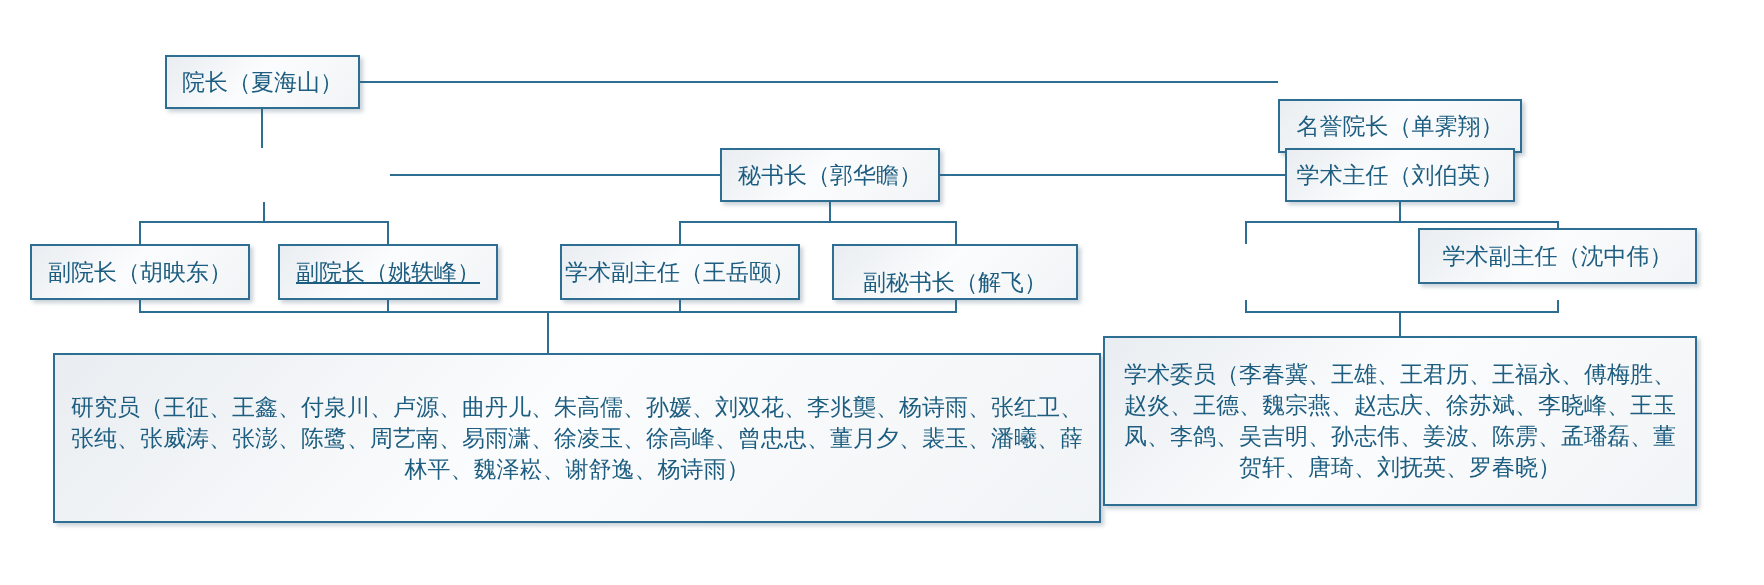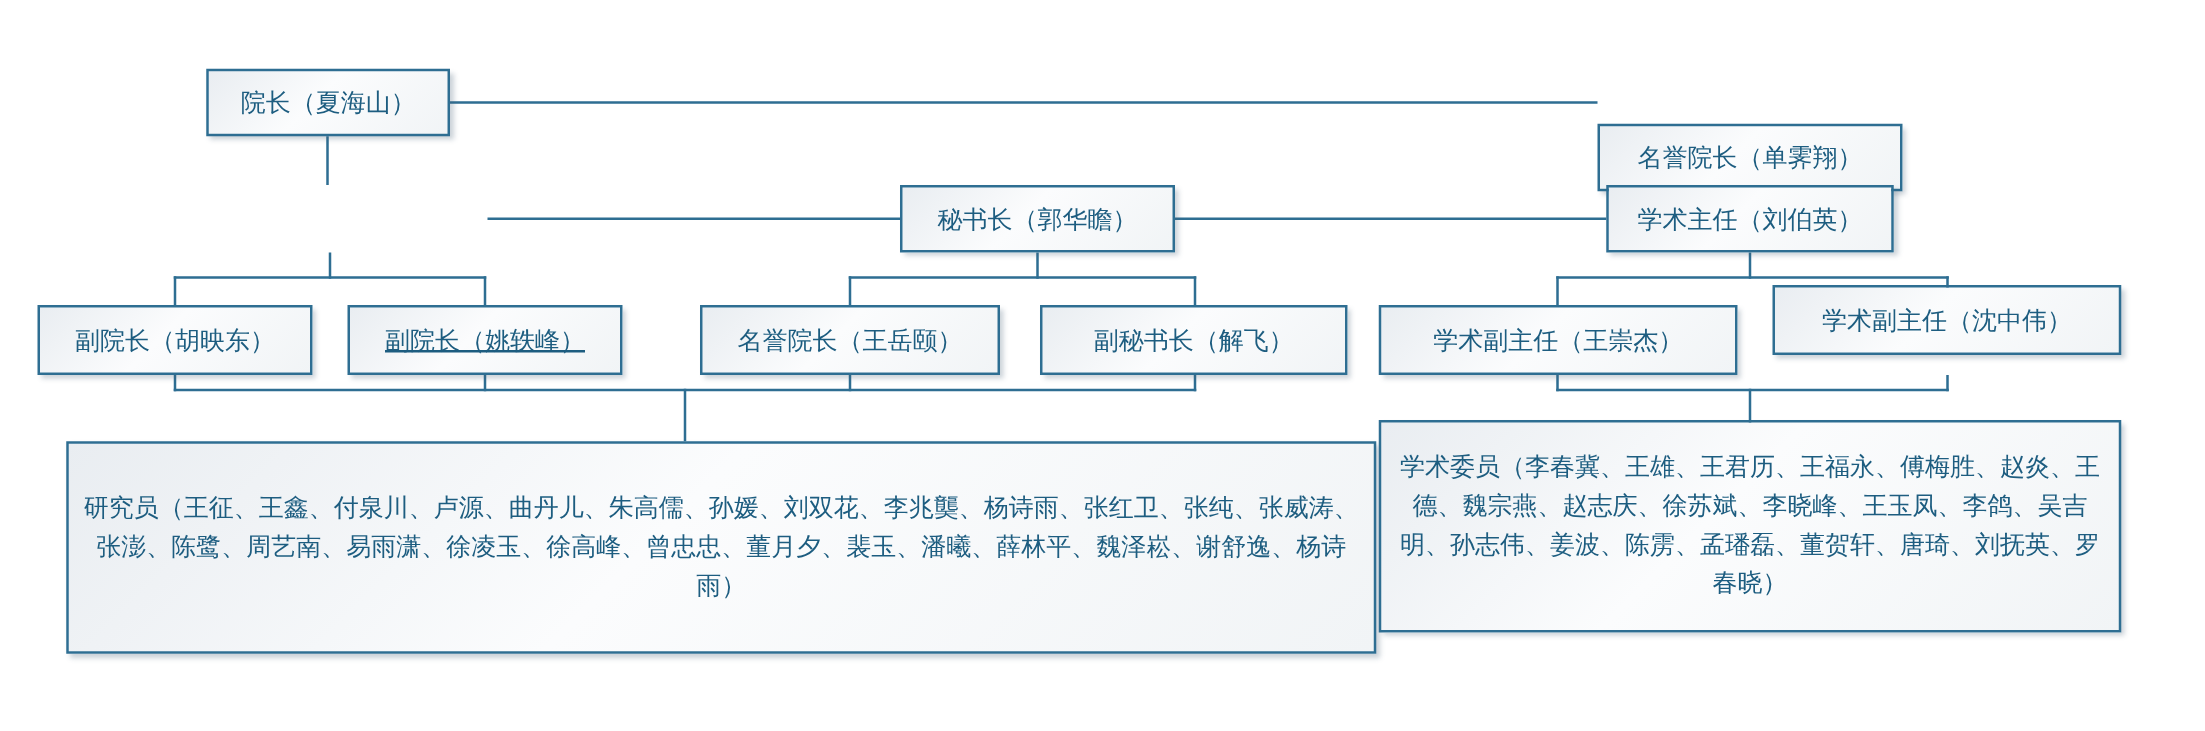--- a/index.html
+++ b/index.html
@@ -5,21 +5,21 @@
   html,body{margin:0;padding:0;background:#ffffff;}
   body{font-family:"Liberation Sans", sans-serif;}
   #canvas{position:relative;width:1764px;height:585px;background:#ffffff;overflow:hidden;}
   .node{
     position:absolute;
     box-sizing:border-box;
     border:2px solid #2e6e92;
     background:linear-gradient(135deg,#e9edf1 0%,#fbfcfd 45%,#f1f4f6 100%);
     color:#1d5d80;
     display:flex;align-items:center;justify-content:center;
-    font-size:20px;
+    font-size:23px;
     white-space:nowrap;
     box-shadow:3px 3px 4px rgba(70,95,115,0.28);
   }
   .bignode{
     white-space:normal;
     text-align:center;
     line-height:31px;
     padding:4px 8px;
   }
   .line{position:absolute;background:#2e6e92;}
@@ -27,21 +27,21 @@
   .n-dean{left:165px;top:55px;width:195px;height:54px;}
   .n-honorary{left:1278px;top:55px;width:244px;height:54px;margin-top:44px;}
   
   .n-exec{left:138px;top:148px;width:252px;height:54px;}
   .n-secgen{left:720px;top:148px;width:220px;height:54px;}
   .n-acaddir{left:1285px;top:148px;width:230px;height:54px;}
   
   .n-vice1{left:30px;top:244px;width:220px;height:56px;text-align:right;}
   .n-vice2{left:278px;top:244px;width:220px;height:56px;text-decoration:underline;}
   .n-dsg1{left:560px;top:244px;width:240px;height:56px;}
-  .n-dsg2{left:832px;top:244px;width:246px;height:56px;}
+  .n-dsg2{left:832px;top:244px;width:246px;height:56px;align-items:flex-end;}
   .n-adep1{left:1103px;top:244px;width:287px;height:56px;}
   .n-adep2{left:1418px;top:228px;width:279px;height:56px;}
   
   .n-research{left:30px;top:353px;width:1048px;height:170px;margin-left:23px;}
   .n-committee{left:1103px;top:336px;width:594px;height:170px;}
 </style>
 </head>
 <body>
 
 <div id="canvas">
@@ -96,27 +96,24 @@
     <span>学术主任（刘伯英）</span>
   </div>
 
   <div class="node n-vice1">
     <span>副院长（胡映东）</span>
   </div>
   <div class="node n-vice2">
     <span>副院长（姚轶峰）</span>
   </div>
   <div class="node n-dsg1">
-    <span>名誉院长（王岳颐）</span>
+    <span>学术副主任（王岳颐）</span>
   </div>
   <div class="node n-dsg2">
     <span>副秘书长（解飞）</span>
-  </div>
-  <div class="node n-adep1">
-    <span>学术副主任（王崇杰）</span>
   </div>
   <div class="node n-adep2">
     <span>学术副主任（沈中伟）</span>
   </div>
 
   <div class="node bignode n-research">
     <span>研究员（王征、王鑫、付泉川、卢源、曲丹儿、朱高儒、孙媛、刘双花、李兆龑、杨诗雨、张红卫、张纯、张威涛、张澎、陈鹭、周艺南、易雨潇、徐凌玉、徐高峰、曾忠忠、董月夕、裴玉、潘曦、薛林平、魏泽崧、谢舒逸、杨诗雨）</span>
   </div>
   <div class="node bignode n-committee">
     <span>学术委员（李春冀、王雄、王君历、王福永、傅梅胜、赵炎、王德、魏宗燕、赵志庆、徐苏斌、李晓峰、王玉凤、李鸽、吴吉明、孙志伟、姜波、陈雳、孟璠磊、董贺轩、唐琦、刘抚英、罗春晓）</span>

